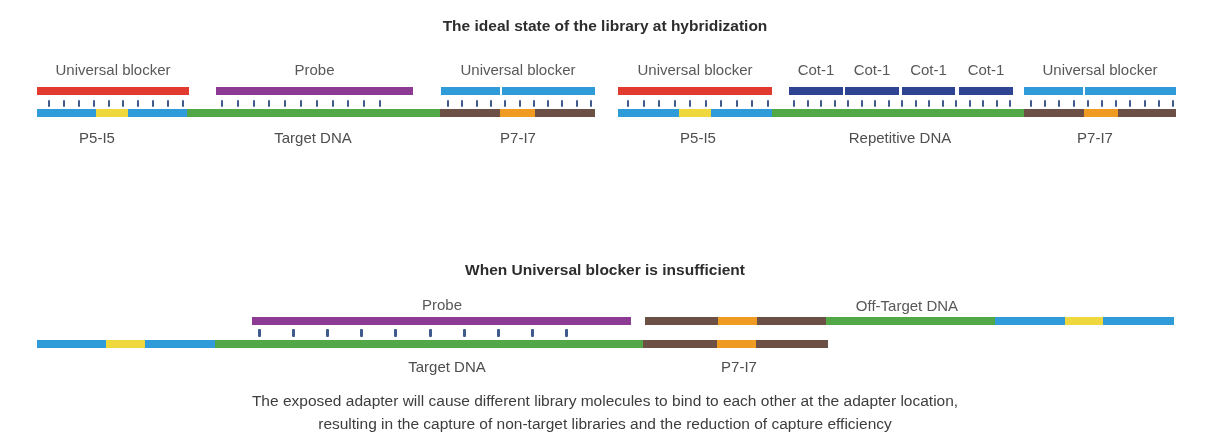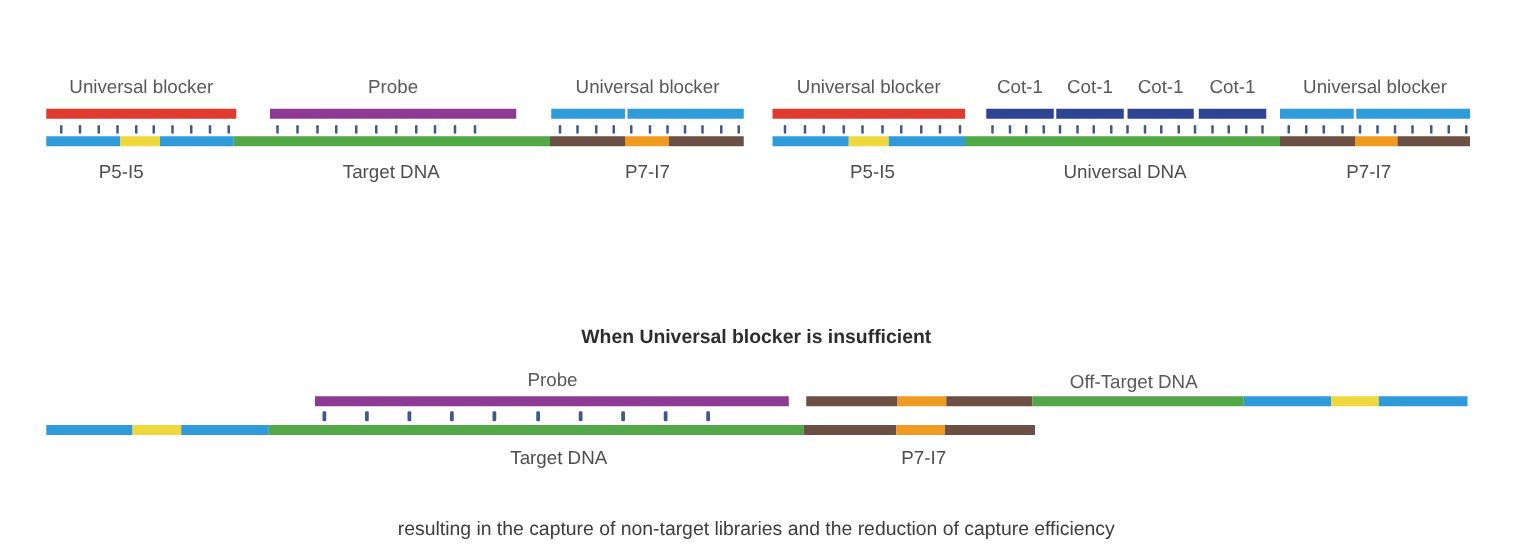--- a/index.html
+++ b/index.html
@@ -25,20 +25,21 @@
     font-size:15px;color:#4e4e4e;
   }
   .seg{position:absolute;}
   .tick{position:absolute;border-radius:1px;}
 </style>
 </head>
 <body>
 
 <div class="canvas">
 
+  <div class="title" style="top:17px">The ideal state of the library at hybridization</div>
 
   <div class="layer" id="s1-left">
       <div class="bar-label" style="left: 113px; top: 61px;">Universal blocker</div>
       <div class="seg" style="left: 37px; top: 87px; width: 152px; height: 8px; background: rgb(225, 59, 48);"></div>
       <div class="bar-label" style="left: 314.5px; top: 61px;">Probe</div>
       <div class="seg" style="left: 216px; top: 87px; width: 197px; height: 8px; background: rgb(141, 58, 149);"></div>
       <div class="bar-label" style="left: 518px; top: 61px;">Universal blocker</div>
       <div class="seg" style="left: 441px; top: 87px; width: 59px; height: 8px; background: rgb(47, 156, 217);"></div>
       <div class="seg" style="left: 502px; top: 87px; width: 93px; height: 8px; background: rgb(47, 156, 217);"></div>
       <div class="tick" style="left: 48px; top: 100px; width: 2px; height: 7px; background: rgb(63, 91, 142);"></div>
@@ -137,21 +138,21 @@
       <div class="tick" style="left: 1157.8px; top: 100px; width: 2px; height: 7px; background: rgb(63, 91, 142);"></div>
       <div class="tick" style="left: 1172px; top: 100px; width: 2px; height: 7px; background: rgb(63, 91, 142);"></div>
       <div class="seg" style="left: 618px; top: 109px; width: 61px; height: 8px; background: rgb(47, 156, 217);"></div>
       <div class="seg" style="left: 679px; top: 109px; width: 32px; height: 8px; background: rgb(239, 215, 62);"></div>
       <div class="seg" style="left: 711px; top: 109px; width: 61px; height: 8px; background: rgb(47, 156, 217);"></div>
       <div class="seg" style="left: 772px; top: 109px; width: 252px; height: 8px; background: rgb(82, 167, 70);"></div>
       <div class="seg" style="left: 1024px; top: 109px; width: 60px; height: 8px; background: rgb(109, 80, 69);"></div>
       <div class="seg" style="left: 1084px; top: 109px; width: 34px; height: 8px; background: rgb(239, 155, 34);"></div>
       <div class="seg" style="left: 1118px; top: 109px; width: 58px; height: 8px; background: rgb(109, 80, 69);"></div>
       <div class="sub-label" style="left: 698px; top: 129px;">P5-I5</div>
-      <div class="sub-label" style="left: 900px; top: 129px;">Universal DNA</div>
+      <div class="sub-label" style="left: 900px; top: 129px;">Repetitive DNA</div>
       <div class="sub-label" style="left: 1095px; top: 129px;">P7-I7</div>
     </div>
 
 
   <div class="title" style="top:261px">When Universal blocker is insufficient</div>
 
   <div class="layer" id="s2">
       <div class="bar-label" style="left: 442px; top: 296px;">Probe</div>
       <div class="seg" style="left: 252px; top: 317px; width: 379px; height: 8px; background: rgb(141, 58, 149);"></div>
       <div class="bar-label" style="left: 907px; top: 297px;">Off-Target DNA</div>
@@ -176,15 +177,16 @@
       <div class="seg" style="left: 106px; top: 340px; width: 39px; height: 8px; background: rgb(239, 215, 62);"></div>
       <div class="seg" style="left: 145px; top: 340px; width: 70px; height: 8px; background: rgb(47, 156, 217);"></div>
       <div class="seg" style="left: 215px; top: 340px; width: 428px; height: 8px; background: rgb(82, 167, 70);"></div>
       <div class="seg" style="left: 643px; top: 340px; width: 74px; height: 8px; background: rgb(109, 80, 69);"></div>
       <div class="seg" style="left: 717px; top: 340px; width: 39px; height: 8px; background: rgb(239, 155, 34);"></div>
       <div class="seg" style="left: 756px; top: 340px; width: 72px; height: 8px; background: rgb(109, 80, 69);"></div>
       <div class="sub-label" style="left: 447px; top: 358px;">Target DNA</div>
       <div class="sub-label" style="left: 739px; top: 358px;">P7-I7</div>
     </div>
 
+  <div class="caption" style="top:392px">The exposed adapter will cause different library molecules to bind to each other at the adapter location,</div>
   <div class="caption" style="top:415px">resulting in the capture of non-target libraries and the reduction of capture efficiency</div>
 
 </div>
 
 </body></html>

